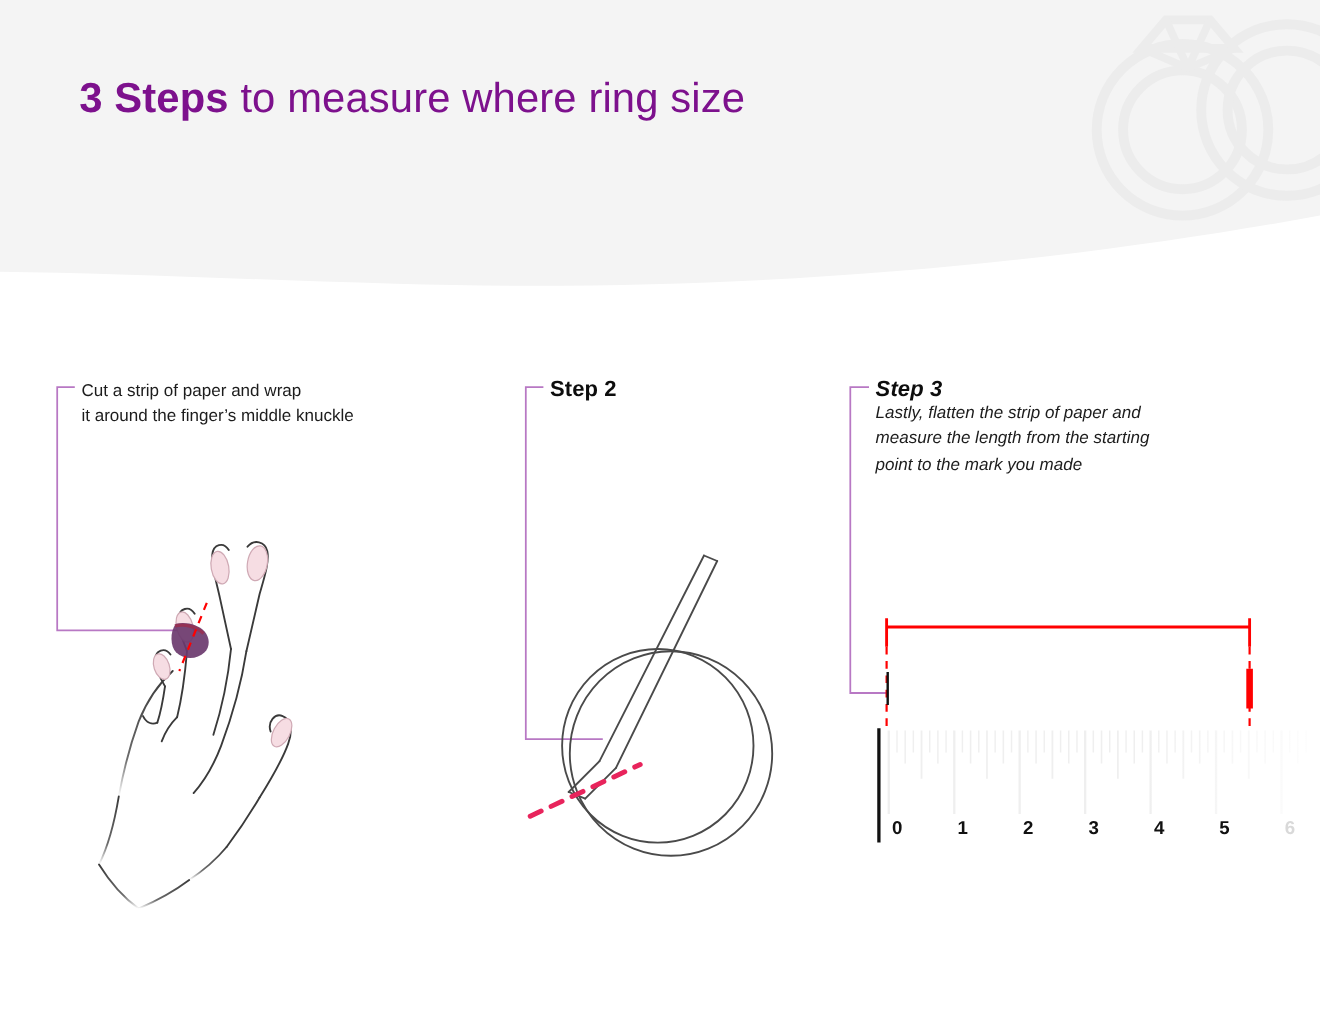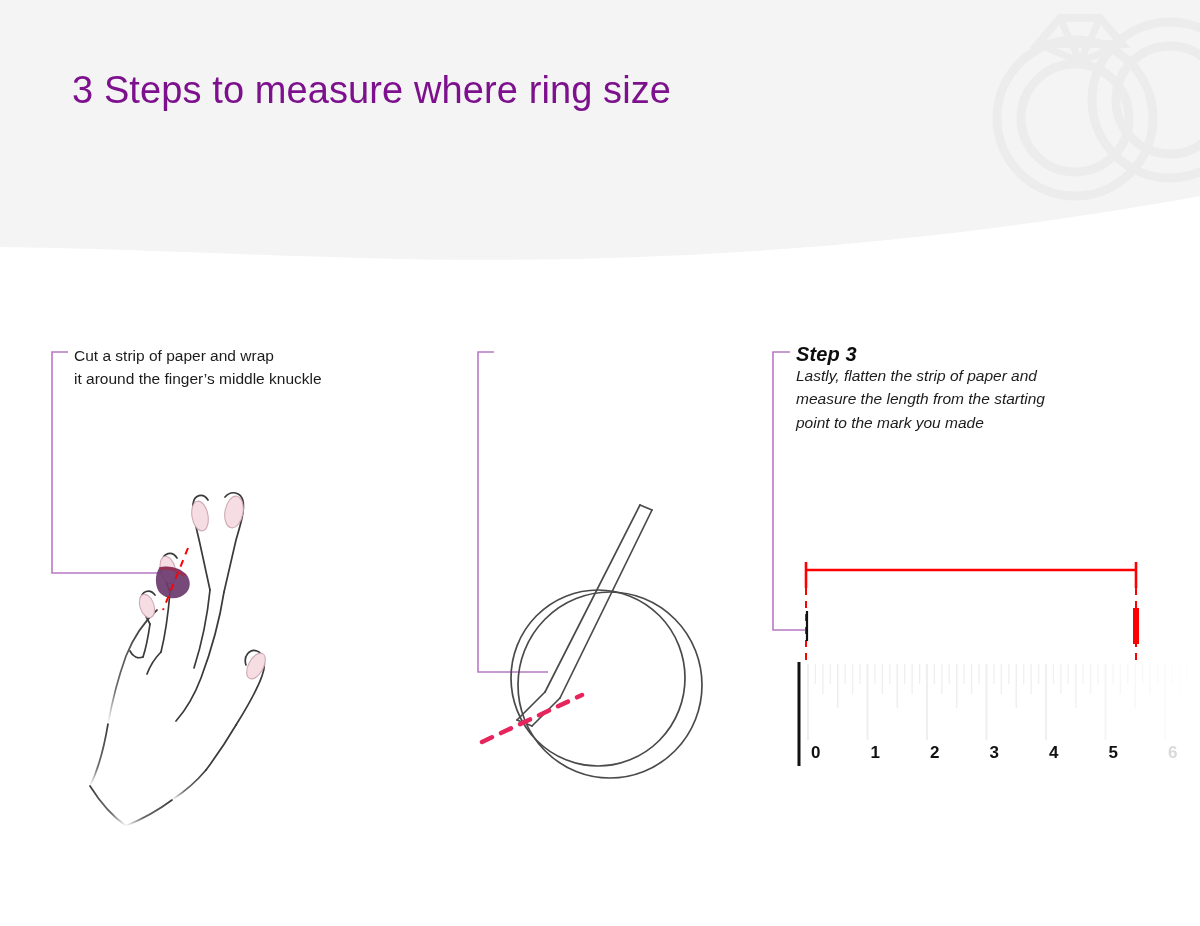--- a/index.html
+++ b/index.html
@@ -18,21 +18,21 @@
     overflow:hidden;
   }
   #header-band svg { display:block; }
 
   #page-title {
     position:absolute; left:72px; top:69px;
     font-size:38px; line-height:1.15;
     color:#7d118d; font-weight:400; letter-spacing:0.1px;
     white-space:nowrap;
   }
-  #page-title .strong { font-weight:400; }
+  #page-title .strong { font-weight:700; }
 
   
   .step-col { position:absolute; }
   .step-title {
     font-size:20px; font-weight:700; color:#0d0d0d;
     letter-spacing:0.1px; line-height:1;
   }
   .step-body {
     font-size:15.5px; line-height:1.5; color:#1c1c1c;
     font-weight:400; margin-top:0; white-space:pre-line;
@@ -88,20 +88,21 @@
     <path d="M790,352 H773 V630 H806"></path>
   </g>
 </svg>
 
 <div class="step-col" id="step1">
   <div class="step-body">Cut a strip of paper and wrap
 it around the finger’s middle knuckle</div>
 </div>
 
 <div class="step-col" id="step2">
+  <div class="step-title">Step 2</div>
 </div>
 
 <div class="step-col" id="step3">
   <div class="step-title">Step 3</div>
   <div class="step-body">Lastly, flatten the strip of paper and
 measure the length from the starting
 point to the mark you made</div>
 </div>
 
 <div class="illus" id="hand-illus">

